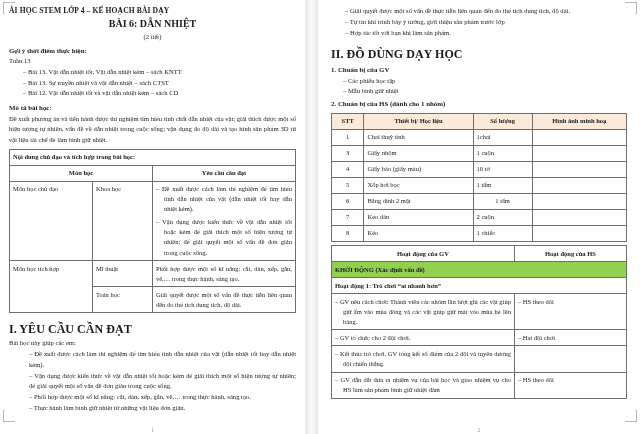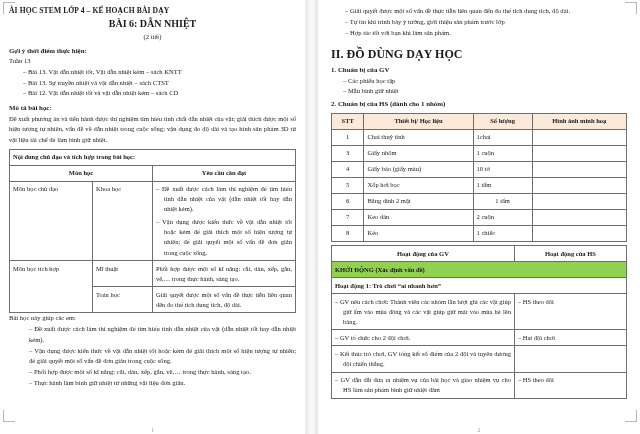--- a/index.html
+++ b/index.html
@@ -116,20 +116,21 @@
         <td>Mĩ thuật</td>
         <td class="cell-just">Phối hợp được một số kĩ năng: cắt, dán, xếp, gắn, vẽ,… trong thực hành, sáng tạo.</td>
       </tr>
       <tr>
         <td>Toán học</td>
         <td class="cell-just">Giải quyết được một số vấn đề thực tiễn liên quan đến đo thể tích dung tích, độ dài.</td>
       </tr>
     </tbody>
       </table>
 
+    <div class="h-sec">I. YÊU CẦU CẦN ĐẠT</div>
     <div class="p-plain">Bài học này giúp các em:</div>
     <div class="ind">– Đề xuất được cách làm thí nghiệm để tìm hiểu tính dẫn nhiệt của vật (dẫn nhiệt tốt hay dẫn nhiệt kém).</div>
     <div class="ind">– Vận dụng được kiến thức về vật dẫn nhiệt tốt hoặc kém để giải thích một số hiện tượng tự nhiên; để giải quyết một số vấn đề đơn giản trong cuộc sống.</div>
     <div class="ind">– Phối hợp được một số kĩ năng: cắt, dán, xếp, gắn, vẽ,… trong thực hành, sáng tạo.</div>
     <div class="ind">– Thực hành làm bình giữ nhiệt từ những vật liệu đơn giản.</div>
 
     <div class="pgnum">1</div>
   </div>
 
   <div class="gutter"></div>

